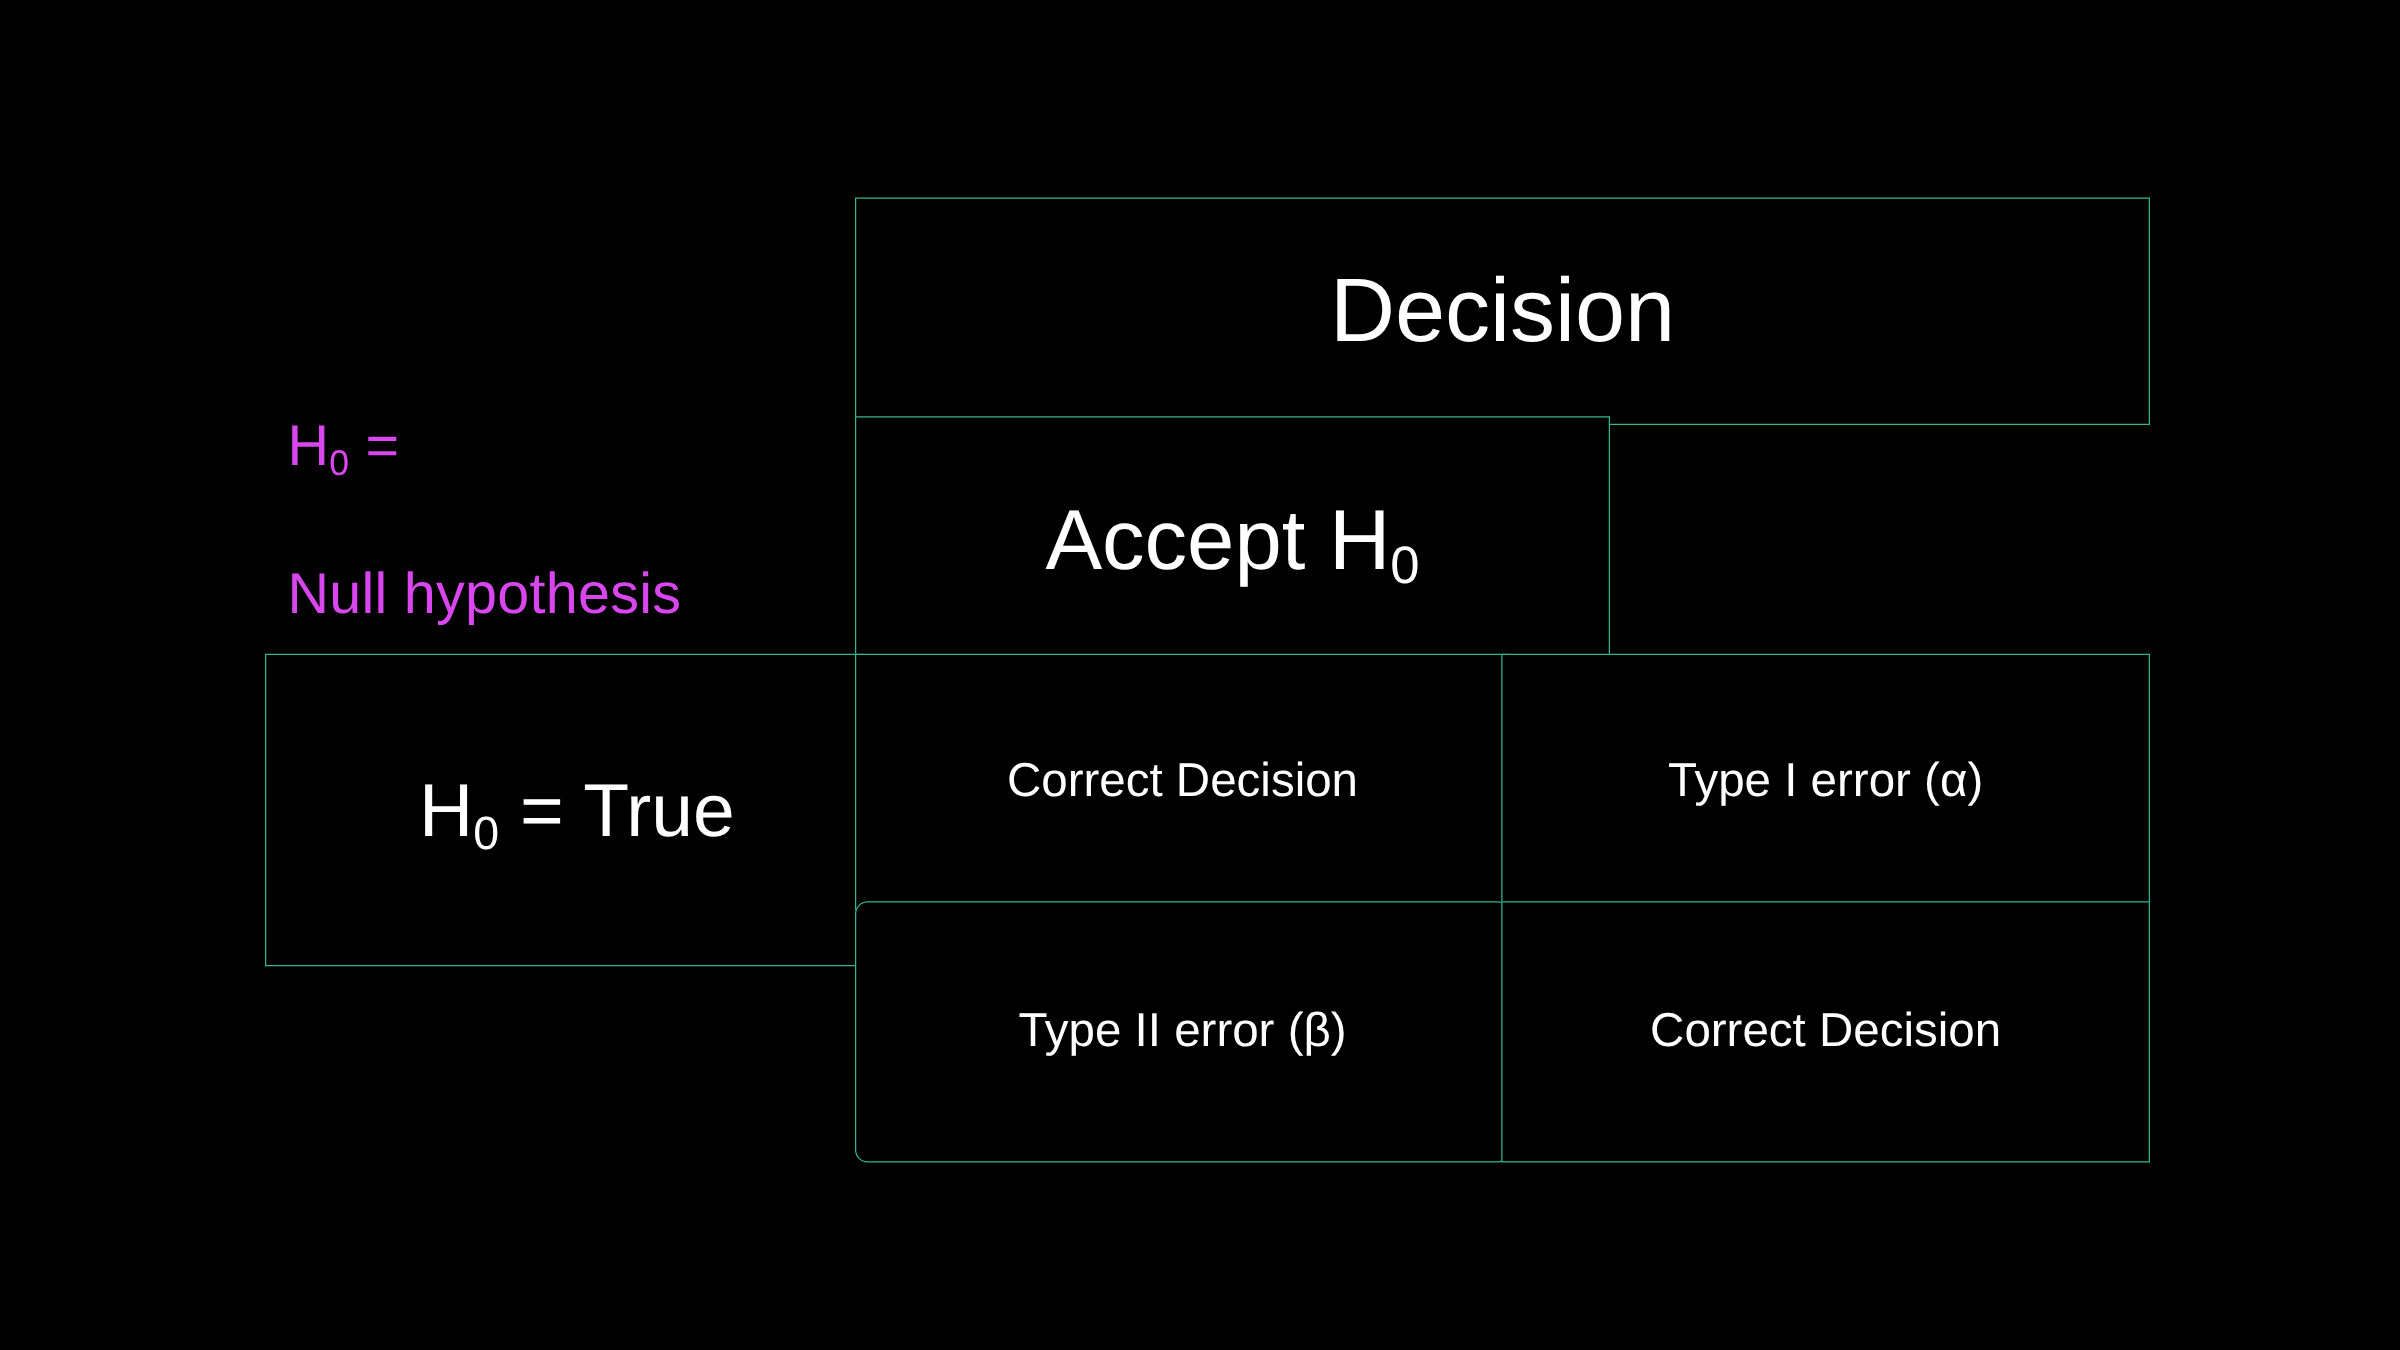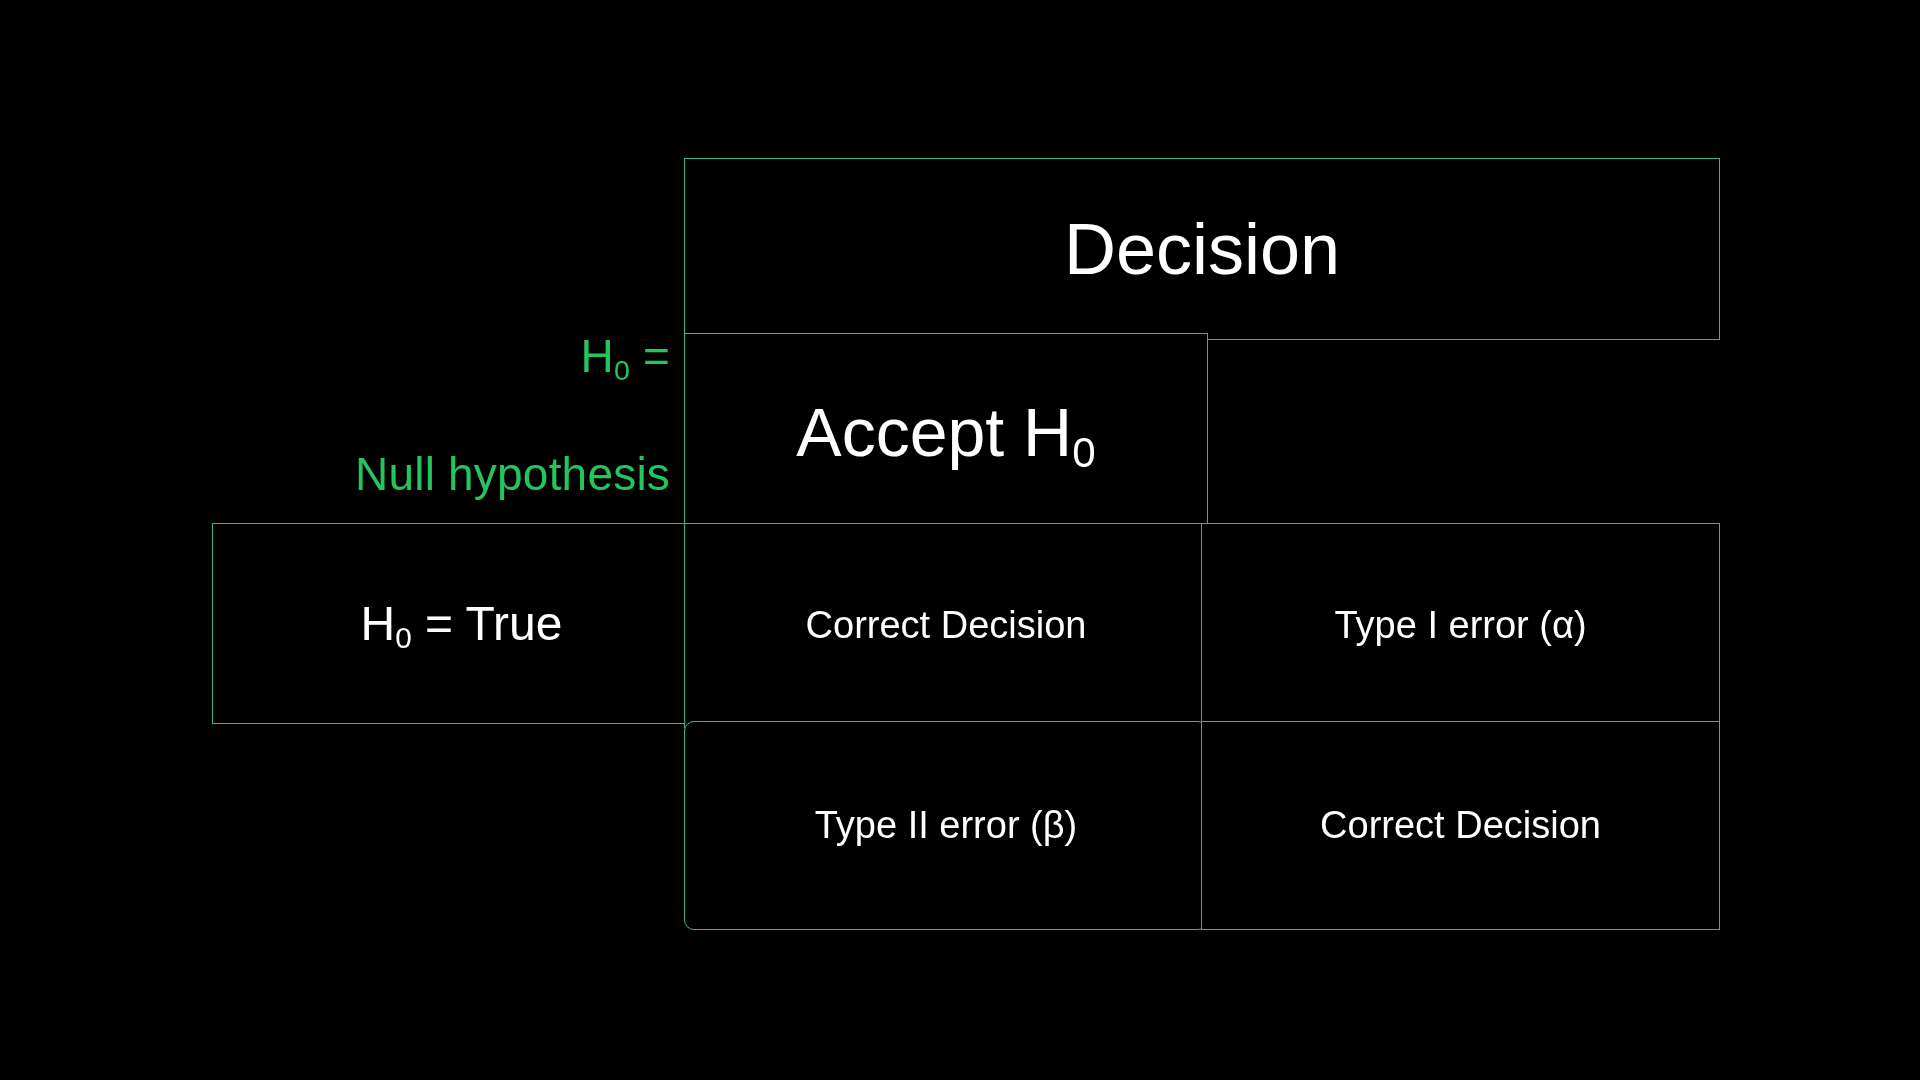--- a/index.html
+++ b/index.html
@@ -21,24 +21,24 @@
     height: 1080px;
     background: #000000;
   }
 
   
   .legend {
     position: absolute;
     left: 230px;
     top: 268px;
     width: 440px;
-    text-align: right;
+    text-align: left;
     font-size: 46px;
     line-height: 1.28;
-    color: #22c55e;
+    color: #d946ef;
     white-space: pre-line;
     letter-spacing: .2px;
   }
   .legend .ln { display: block; }
   sub {
     font-size: 0.62em;
     vertical-align: baseline;
     position: relative;
     top: 0.28em;
     line-height: 0;
@@ -72,39 +72,39 @@
     top: 0px;
     width: 1036px;
     height: 182px;
     font-size: 72px;
   }
 
   
   .c-accept {
     left: 472px;
     top: 175px;
-    width: 524px;
+    width: 604px;
     height: 197px;
     font-size: 68px;
   }
   .c-reject {
     left: 989px;
     top: 175px;
     width: 519px;
     height: 197px;
     font-size: 68px;
   }
 
   
   .c-rowlabel-true {
     left: 0px;
     top: 365px;
     width: 479px;
-    height: 201px;
-    font-size: 48px;
+    height: 250px;
+    font-size: 60px;
     padding-left: 20px;
   }
   .c-rowlabel-false {
     left: 0px;
     top: 563px;
     width: 479px;
     height: 209px;
     font-size: 68px;
   }
 

